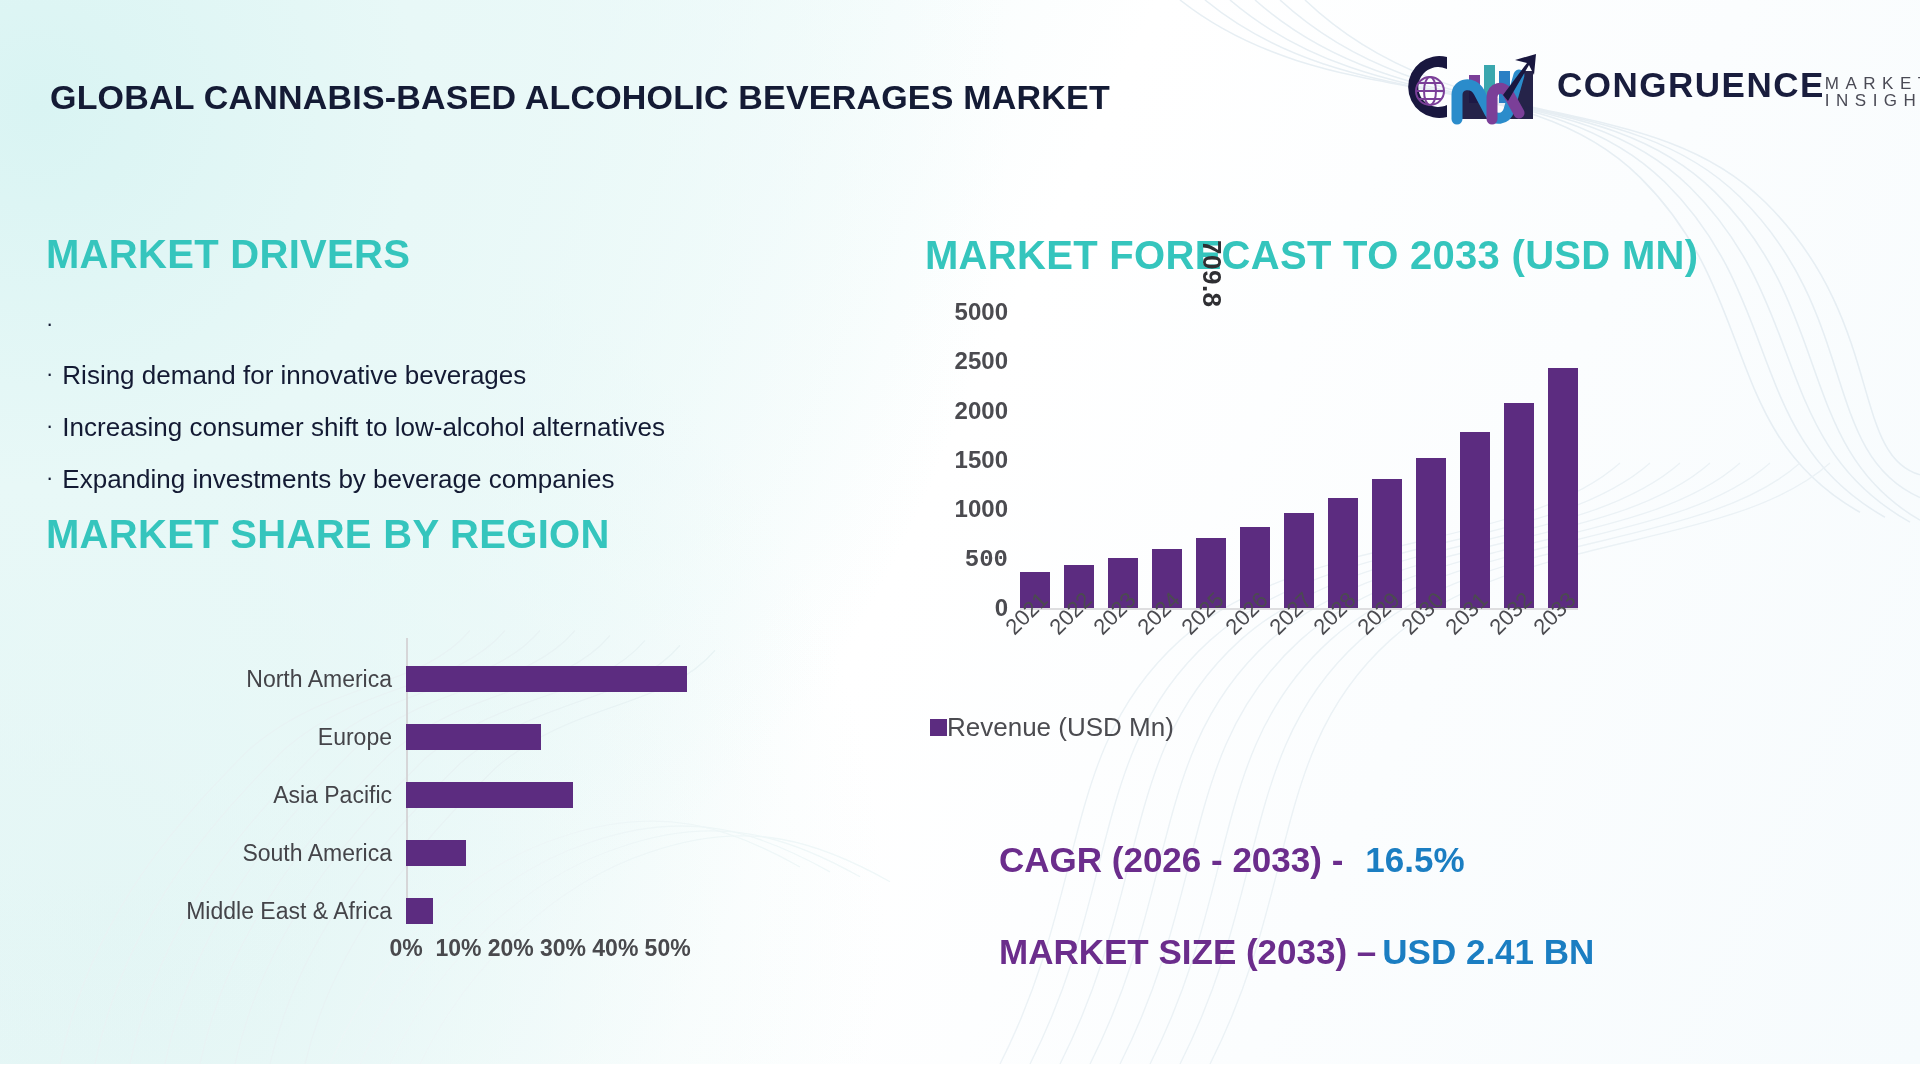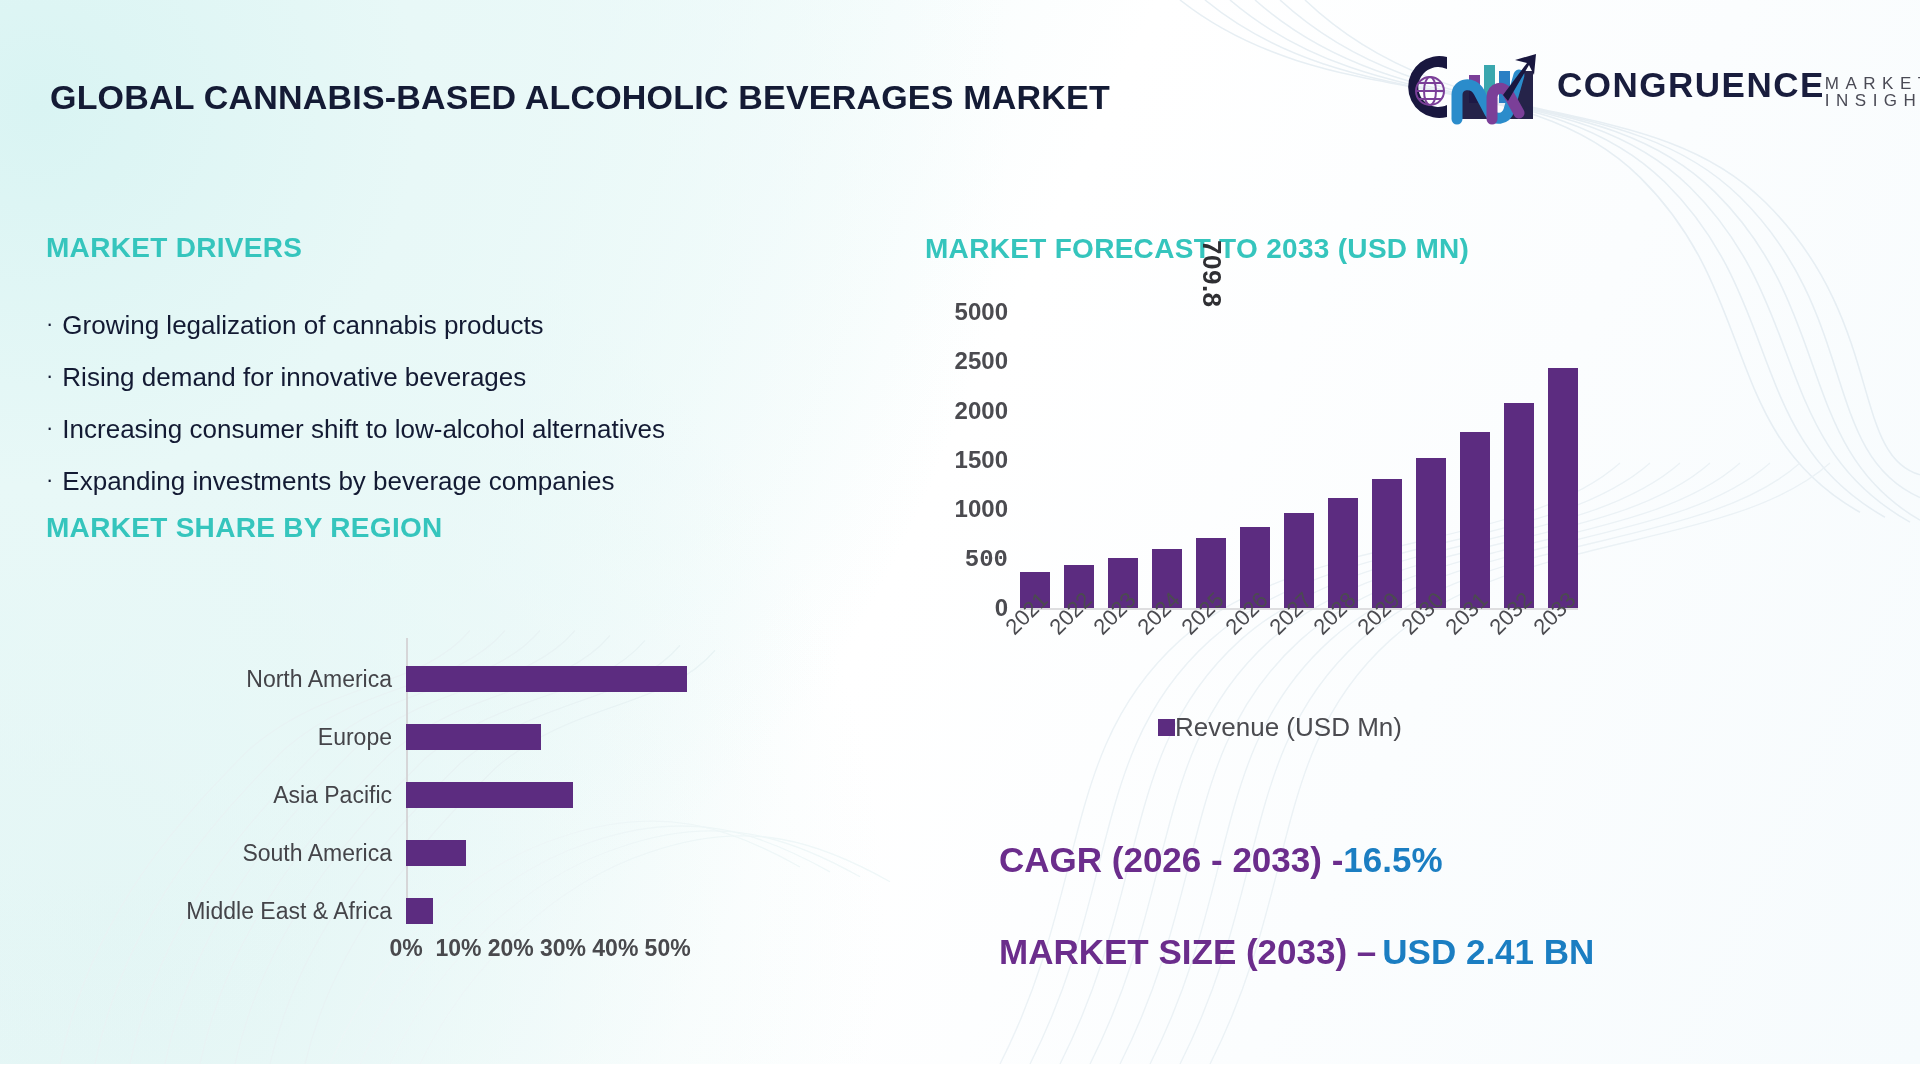--- a/index.html
+++ b/index.html
@@ -28,21 +28,21 @@
   }
   .logo{position:absolute;left:1395px;top:45px;display:flex;align-items:center;gap:14px;}
   .logo-mark{width:148px;height:85px;position:relative;}
   .logo-text{display:flex;flex-direction:row;justify-content:center;}
   .logo-name{font-size:35px;font-weight:bold;letter-spacing:1.5px;color:#191d3d;line-height:1;}
   .logo-sub{font-size:17px;letter-spacing:6.5px;color:#4a4a55;margin-top:8px;line-height:1;}
 
   
   .sec-head{
     position:absolute;color:#35c5bd;font-weight:bold;
-    font-size:28px;letter-spacing:.3px;white-space:nowrap;text-align:right;
+    font-size:40px;letter-spacing:.3px;white-space:nowrap;text-align:right;
   }
   #h-drivers{left:46px;top:232px;}
   #h-share{left:46px;top:512px;}
   #h-forecast{left:925px;top:233px;}
 
   
   .drivers{position:absolute;left:46px;top:312px;width:860px;}
   .driver{
     font-size:26px;color:#131a33;line-height:1;margin-bottom:26px;
     display:flex;align-items:flex-start;gap:9px;
@@ -95,32 +95,32 @@
   .fc-xlabels .xl{
     width:30px;position:relative;
   }
   .fc-xlabels .xl span{
     position:absolute;left:50%;top:6px;
     transform:translateX(-52%) rotate(-45deg);transform-origin:center left;
     font-size:22px;color:#4b4b50;white-space:nowrap;
   }
   .fc-legend{
     position:absolute;left:930px;top:712px;width:700px;
-    display:flex;align-items:center;justify-content:center;
+    display:flex;align-items:center;
   }
   .fc-legend .swatch{width:17px;height:17px;background:#5c2c80;display:inline-block;}
   .fc-legend .ltext{font-size:26px;color:#4b4b50;}
 
   
   .kpi{position:absolute;white-space:nowrap;}
   #kpi-cagr{left:977px;top:840px;font-size:35px;font-weight:bold;}
   #kpi-size{left:977px;top:932px;font-size:35px;font-weight:bold;}
   .kpi .k-label{color:#6b2d8c;margin-left:22px;}
   .kpi .k-value{color:#1b7ec2;}
-  #kpi-cagr .k-value{}
+  #kpi-cagr .k-value{margin-left:22px;}
   #kpi-size .k-value{margin-left:6px;}
 </style>
 </head>
 <body>
 
 <div class="canvas">
 
   <div class="swirls">
     <svg viewBox="0 0 1920 1080" preserveAspectRatio="none" aria-hidden="true">
       <g fill="none" stroke="#e6eef3" stroke-width="1.6" opacity=".95">
@@ -193,21 +193,20 @@
     </div>
   </div>
 
   <div class="sec-head" id="h-drivers">MARKET DRIVERS</div>
   <div class="sec-head" id="h-share">MARKET SHARE BY REGION</div>
   <div class="sec-head" id="h-forecast">MARKET FORECAST TO 2033 (USD MN)</div>
 
   <div class="drivers">
     <div class="driver">
       <span class="dot">·</span>
-      <span>Growing legalization of cannabis products</span>
     </div>
     <div class="driver">
       <span class="dot">·</span>
       <span>Rising demand for innovative beverages</span>
     </div>
     <div class="driver">
       <span class="dot">·</span>
       <span>Increasing consumer shift to low-alcohol alternatives</span>
     </div>
     <div class="driver">

